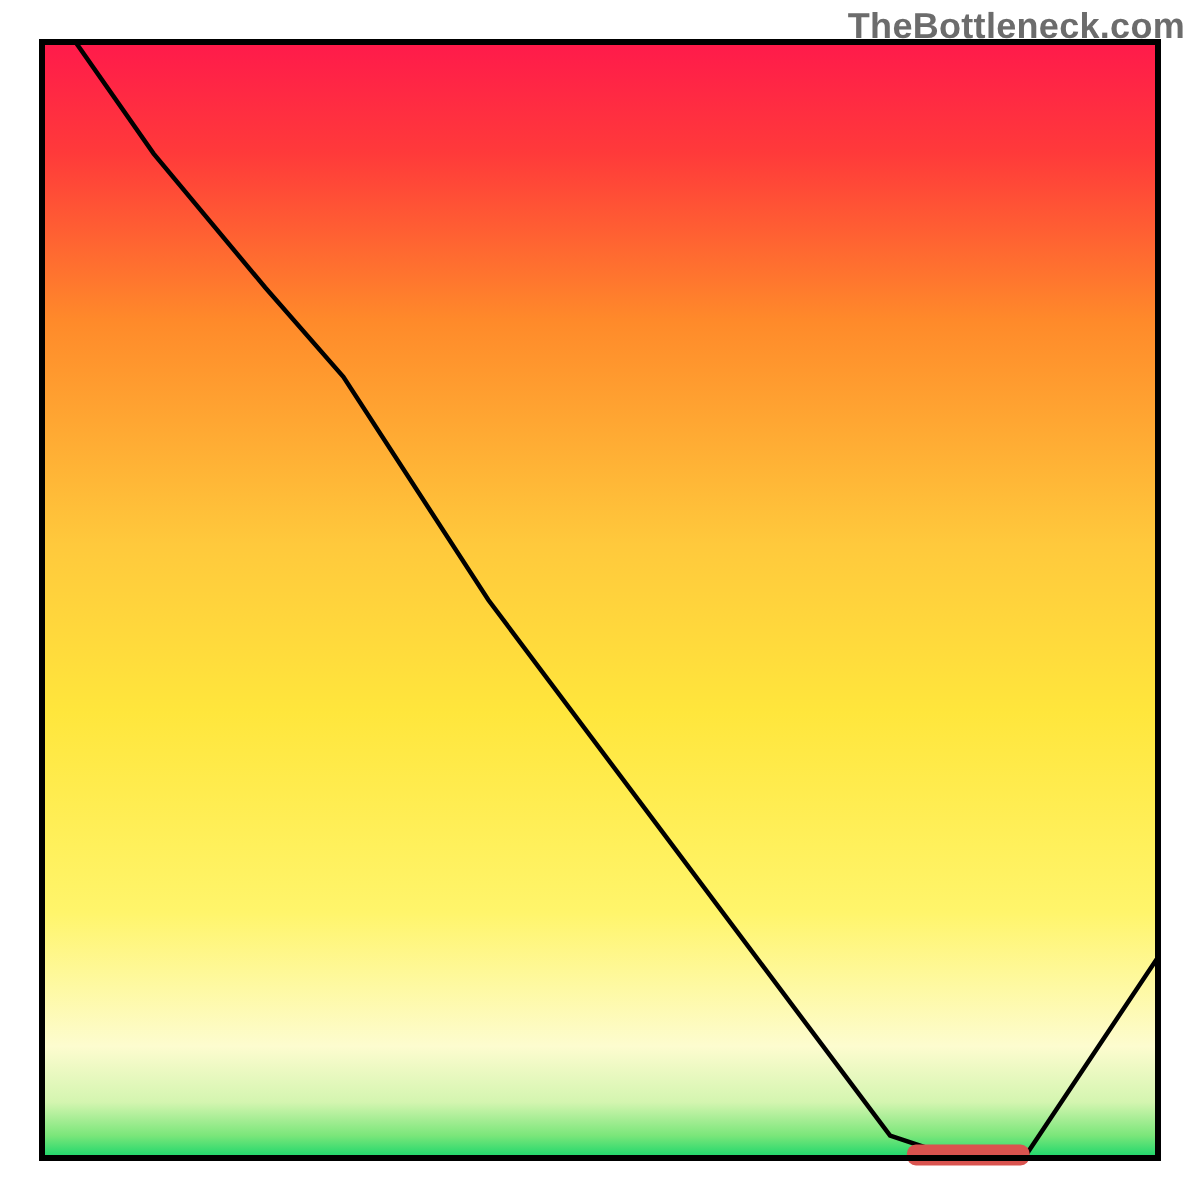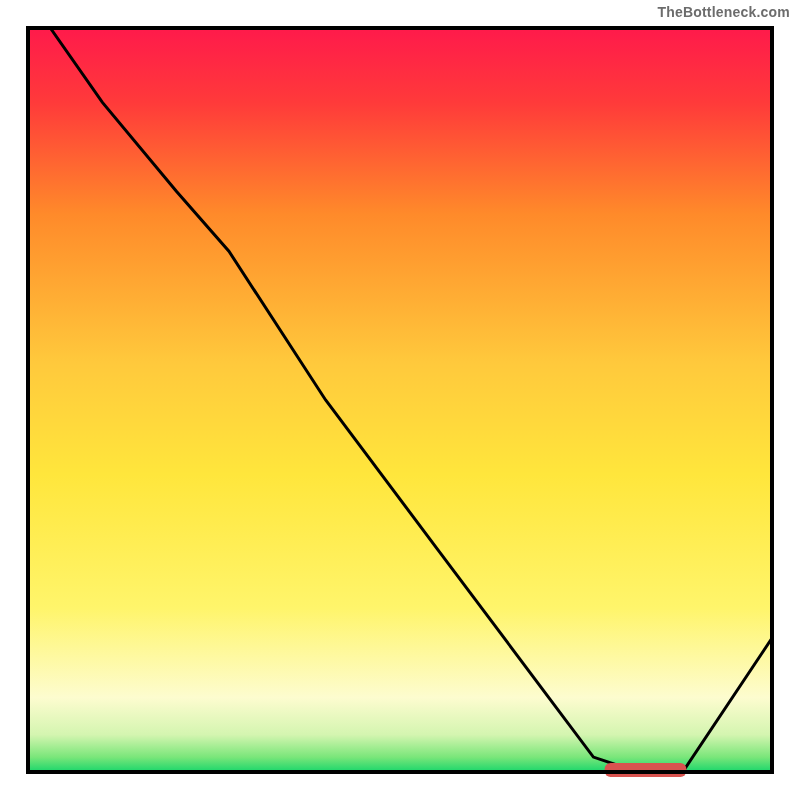--- a/index.html
+++ b/index.html
@@ -12,21 +12,21 @@
   }
   .wrap {
     position: relative;
     width: 800px;
     height: 800px;
   }
   .watermark {
     position: absolute;
     top: 4px;
     right: 10px;
-    font-size: 14px;
+    font-size: 24px;
     font-weight: 600;
     color: #6c6c6c;
     letter-spacing: 0.2px;
     z-index: 3;
   }
   svg.chart {
     position: absolute;
     top: 0;
     left: 0;
     width: 800px;

